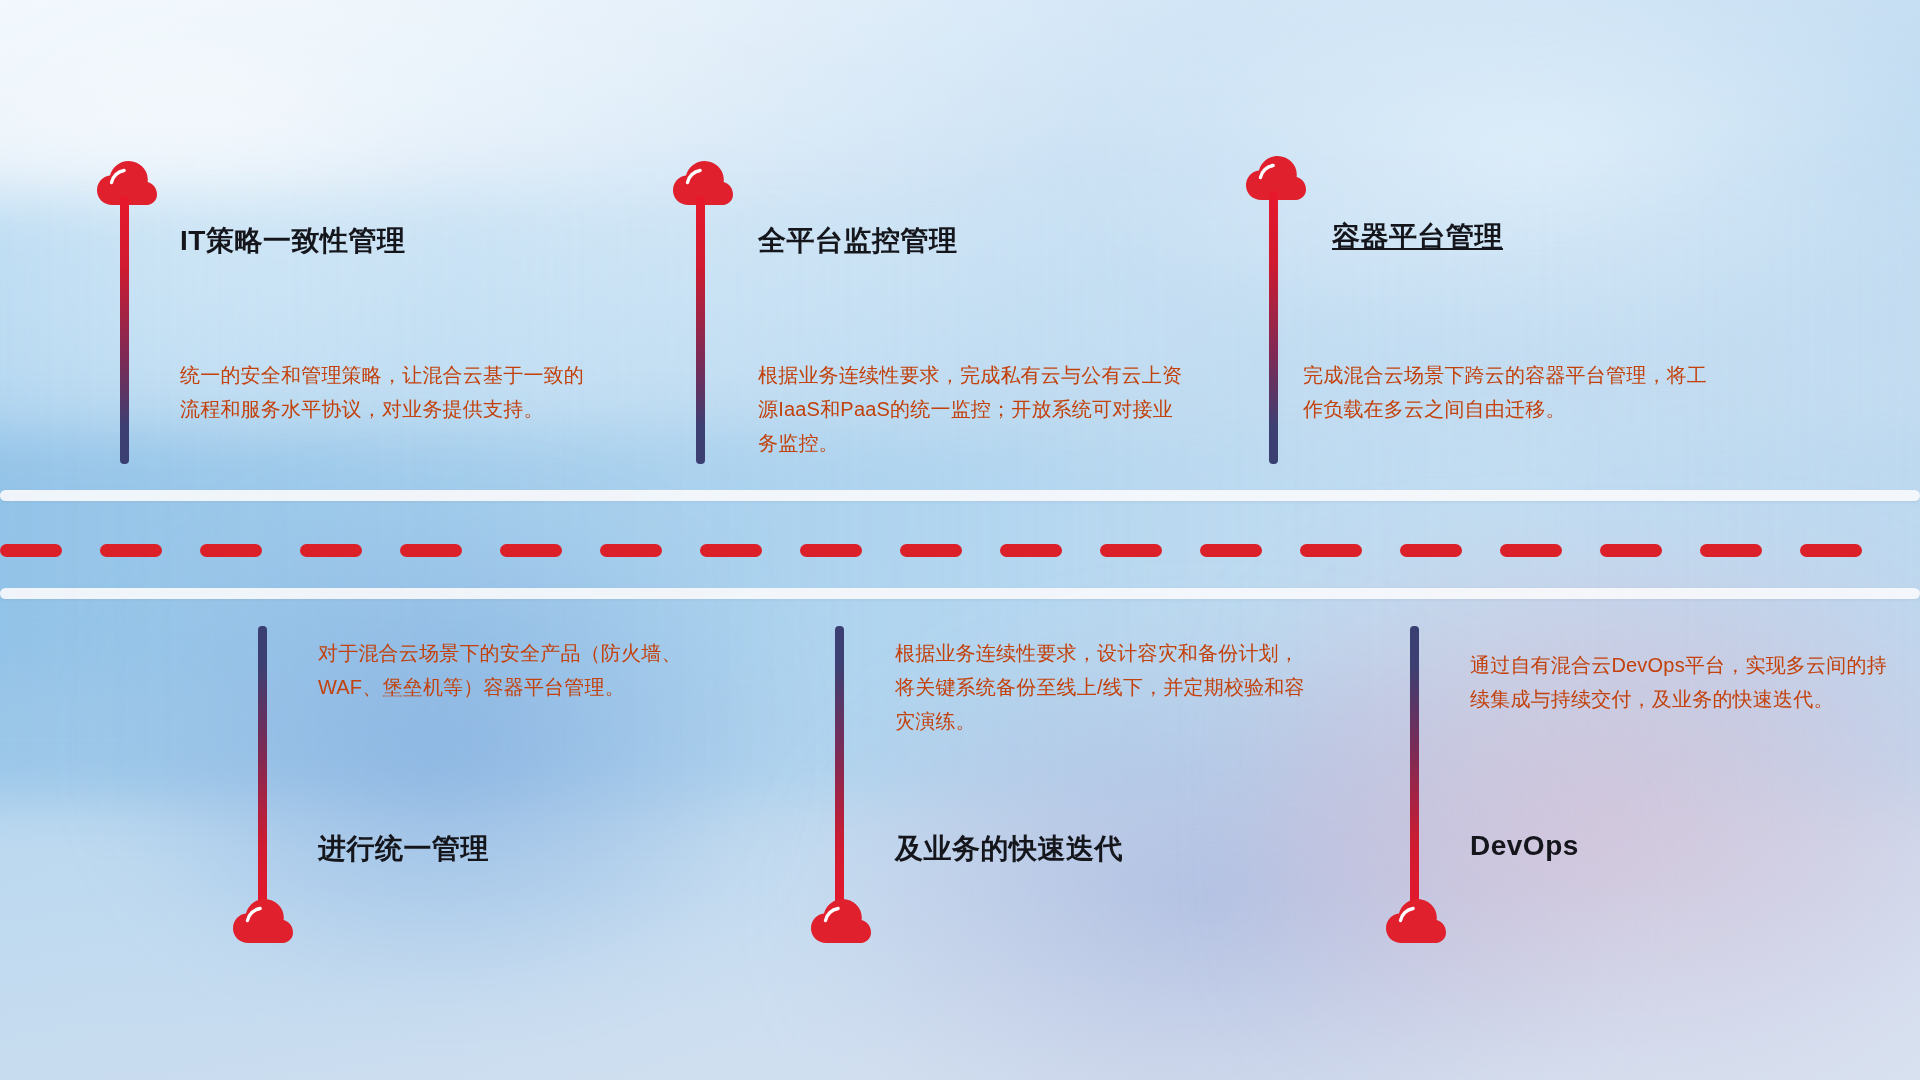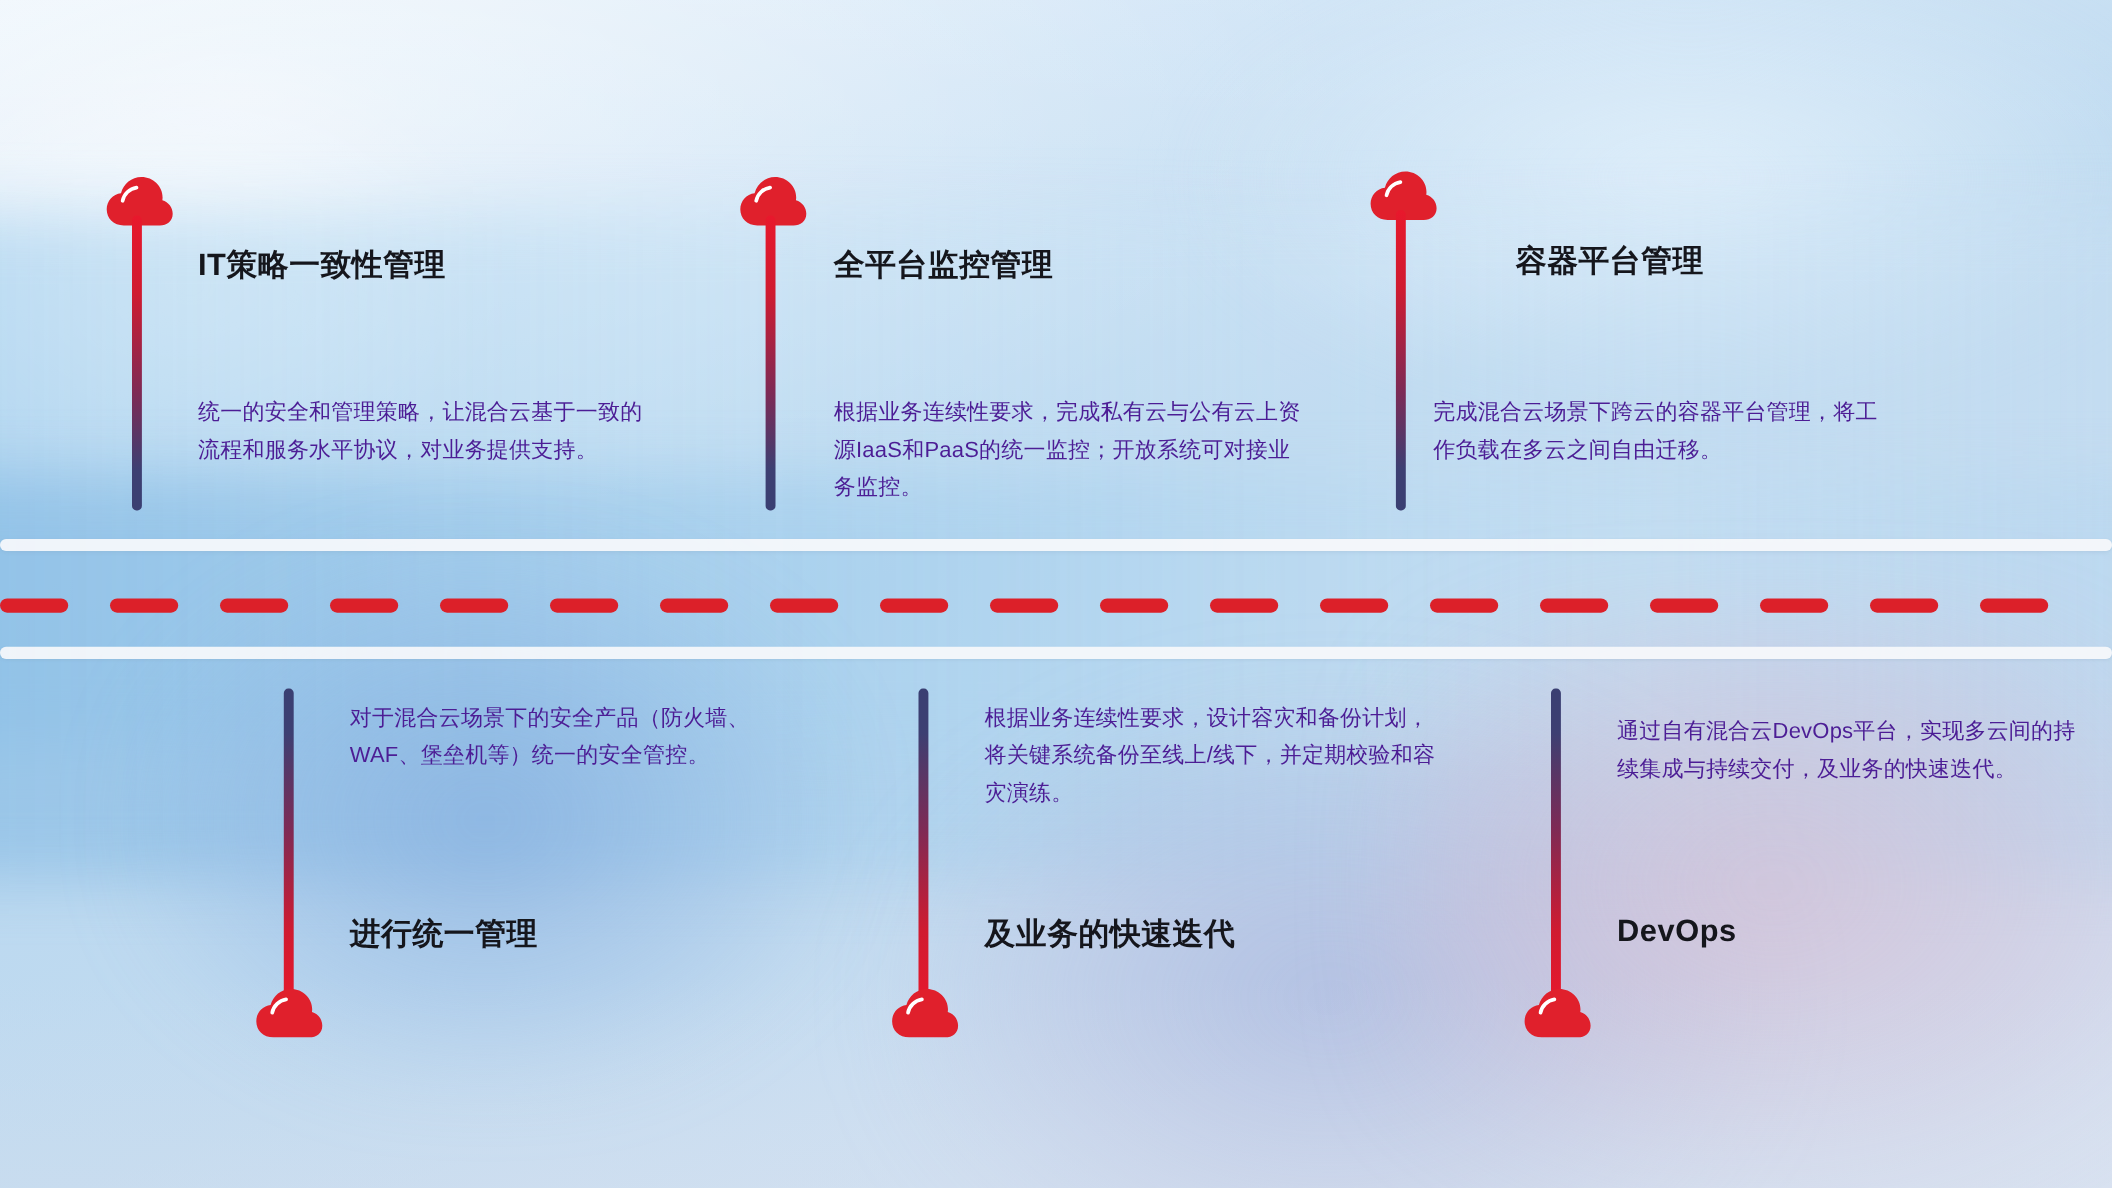--- a/index.html
+++ b/index.html
@@ -81,21 +81,21 @@
     font-size:28px;
     font-weight:700;
     color:#15161c;
     letter-spacing:.5px;
     white-space:nowrap;
   }
   .body{
     position:absolute;
     font-size:20px;
     line-height:34px;
-    color:#4c1d95;
+    color:#c2410c;
     width:350px;
     letter-spacing:.2px;
   }
 
   
   #road{ position:absolute; left:0; width:1920px; z-index:2; }
   .road-edge{
     position:absolute; left:0; width:1920px; height:11px;
     background:rgba(247,249,251,.92);
     border-radius:6px;
@@ -178,26 +178,26 @@
   </div>
 
   <div class="item">
     <div class="cloud" style="left:1245px; top:155px;">
       <svg viewBox="0 0 62 46" xmlns="http://www.w3.org/2000/svg">
         <path d="M16.5 45C7.4 45 1 38.6 1 30.3 1 22.6 6.6 16.4 14 15.6 16.2 7.2 23.6 1 32.6 1c10.6 0 19.2 8.3 19.2 18.6 0 .8-.1 1.6-.2 2.4 5.6 1.6 9.4 6.6 9.4 12.4C61 41.2 55.6 45 49.3 45Z" fill="#e0202c"></path>
         <path d="M15.5 22.5c1.2-6.2 6.3-11 12.6-12" stroke="#ffffff" stroke-width="3.4" stroke-linecap="round" fill="none"></path>
       </svg>
     </div>
     <div class="stem down" style="left:1269px; top:191px; height:273px;"></div>
-    <div class="title" style="left:1378px; top:218px;">容器平台管理</div>
+    <div class="title" style="left:1332px; top:218px;text-decoration:underline;">容器平台管理</div>
     <div class="body" style="left:1279px; top:358px; width:420px;margin-left:24px;">完成混合云场景下跨云的容器平台管理，将工作负载在多云之间自由迁移。</div>
   </div>
 
   <div class="item">
-    <div class="body" style="left:318px; top:636px; width:420px;">对于混合云场景下的安全产品（防火墙、WAF、堡垒机等）统一的安全管控。</div>
+    <div class="body" style="left:318px; top:636px; width:420px;">对于混合云场景下的安全产品（防火墙、WAF、堡垒机等）容器平台管理。</div>
     <div class="stem up" style="left:258px; top:626px; height:290px;"></div>
     <div class="title" style="left:318px; top:830px;">进行统一管理</div>
     <div class="cloud" style="left:232px; top:898px;">
       <svg viewBox="0 0 62 46" xmlns="http://www.w3.org/2000/svg">
         <path d="M16.5 45C7.4 45 1 38.6 1 30.3 1 22.6 6.6 16.4 14 15.6 16.2 7.2 23.6 1 32.6 1c10.6 0 19.2 8.3 19.2 18.6 0 .8-.1 1.6-.2 2.4 5.6 1.6 9.4 6.6 9.4 12.4C61 41.2 55.6 45 49.3 45Z" fill="#e0202c"></path>
         <path d="M15.5 22.5c1.2-6.2 6.3-11 12.6-12" stroke="#ffffff" stroke-width="3.4" stroke-linecap="round" fill="none"></path>
       </svg>
     </div>
   </div>
 

